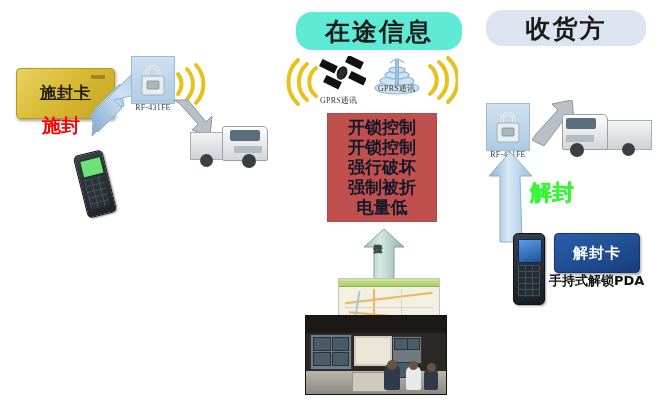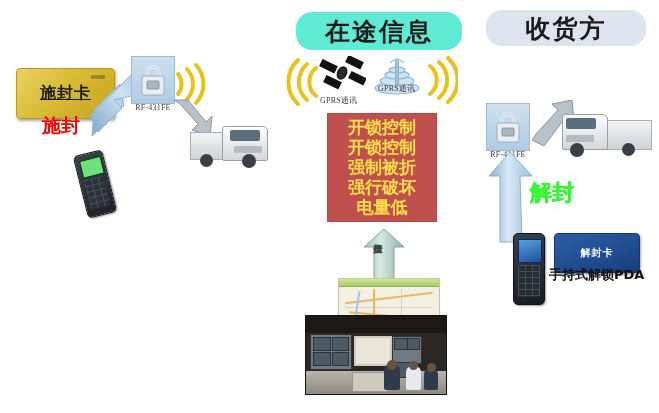--- a/index.html
+++ b/index.html
@@ -12,33 +12,33 @@
   .pill{position:absolute;border-radius:16px;display:flex;align-items:center;
         justify-content:center;font-size:25px;font-weight:700;color:#1b1b1b;
         letter-spacing:2px;font-family:"DejaVu Sans","Liberation Sans",sans-serif;}
   .pill.blue{background:#dde3ef;}
   .pill.pink{background:#5eead4;}
 
   
   .alarm{position:absolute;background:#c0504d;border:1px solid #b24a46;
          display:flex;flex-direction:column;align-items:center;
          justify-content:center;gap:1px;}
-  .alarm div{font-size:17px;font-weight:700;color:#fde047;line-height:1.12;
+  .alarm div{font-size:17px;font-weight:700;color:#0f172a;line-height:1.12;
              font-family:"DejaVu Sans","Liberation Sans",sans-serif;}
 
   
   .card{position:absolute;border-radius:4px;display:flex;align-items:center;
         justify-content:center;box-shadow:1px 2px 3px rgba(0,0,0,.35);}
   .card.gold{background:linear-gradient(135deg,#e8d264 0%,#d9bb34 45%,#c6a320 100%);
              border:1px solid #b79a1c;}
   .card.gold span{font-size:16px;font-weight:700;color:#1a1a1a;letter-spacing:1px;
              font-family:"DejaVu Sans","Liberation Sans",sans-serif;text-decoration:underline;}
   .card.navy{background:linear-gradient(160deg,#2b5ea8 0%,#1f4c90 60%,#173d77 100%);
              border:1px solid #15386c;}
-  .card.navy span{font-size:10px;font-weight:700;color:#ffffff;letter-spacing:1px;
+  .card.navy span{font-size:15px;font-weight:700;color:#ffffff;letter-spacing:1px;
              font-family:Liberation Mono, monospace;}
   .card .chip{position:absolute;right:9px;top:6px;width:14px;height:4px;
               background:rgba(0,0,0,.25);border-radius:1px;}
 
   
   .locktile{position:absolute;background:linear-gradient(180deg,#cfe0ef 0%,#aecbe4 100%);
             border:1px solid #9bbdd8;display:flex;align-items:center;justify-content:center;}
 
   
   .lbl{position:absolute;font-weight:700;
@@ -199,22 +199,22 @@
     <g fill="none" stroke="#e8c21a" stroke-width="4" stroke-linecap="round">
       <path d="M6 10 A18 18 0 0 1 6 38"></path>
       <path d="M15 6 A24 24 0 0 1 15 42"></path>
       <path d="M24 2 A30 30 0 0 1 24 46"></path>
     </g>
   </svg>
 
   <div class="alarm" style="left:327px;top:113px;width:108px;height:107px;">
     <div>开锁控制</div>
     <div>开锁控制</div>
+    <div>强行破坏</div>
     <div>强制被折</div>
-    <div>强行破坏</div>
     <div>电量低</div>
   </div>
 
   <svg class="abs" style="left:362px;top:228px;" width="44" height="54" viewBox="0 0 44 54">
     <defs>
       <linearGradient id="gUp" x1="0" y1="0" x2="1" y2="0">
         <stop offset="0%" stop-color="#9fc2ba"></stop>
         <stop offset="40%" stop-color="#d7e8e2"></stop>
         <stop offset="100%" stop-color="#8fb2ab"></stop>
       </linearGradient>
@@ -302,15 +302,15 @@
   <div class="pda" style="left:513px;top:233px;width:30px;height:70px;
               background:linear-gradient(160deg,#38404a,#171b21);
               border:1px solid #0e1116;">
     <div class="scr" style="left:4px;top:5px;width:22px;height:22px;background:#2f74c9;
                 background-image:linear-gradient(160deg,#5aa0e8,#1f4f96);border:1px solid #0b2c5a;"></div>
     <div class="pad" style="left:4px;top:31px;width:22px;height:32px;background:#262c33;
                 background-image:linear-gradient(#464e57 1px,transparent 1px),
                                  linear-gradient(90deg,#464e57 1px,transparent 1px);
                 background-size:7px 6px;"></div>
   </div>
-  <div class="lbl blk" style="left:549px;top:266px;font-size:13px;text-align:center;">手持式解锁PDA</div>
+  <div class="lbl blk" style="left:549px;top:272px;font-size:13px;text-align:center;">手持式解锁PDA</div>
 
 </div>
 
 </body></html>

